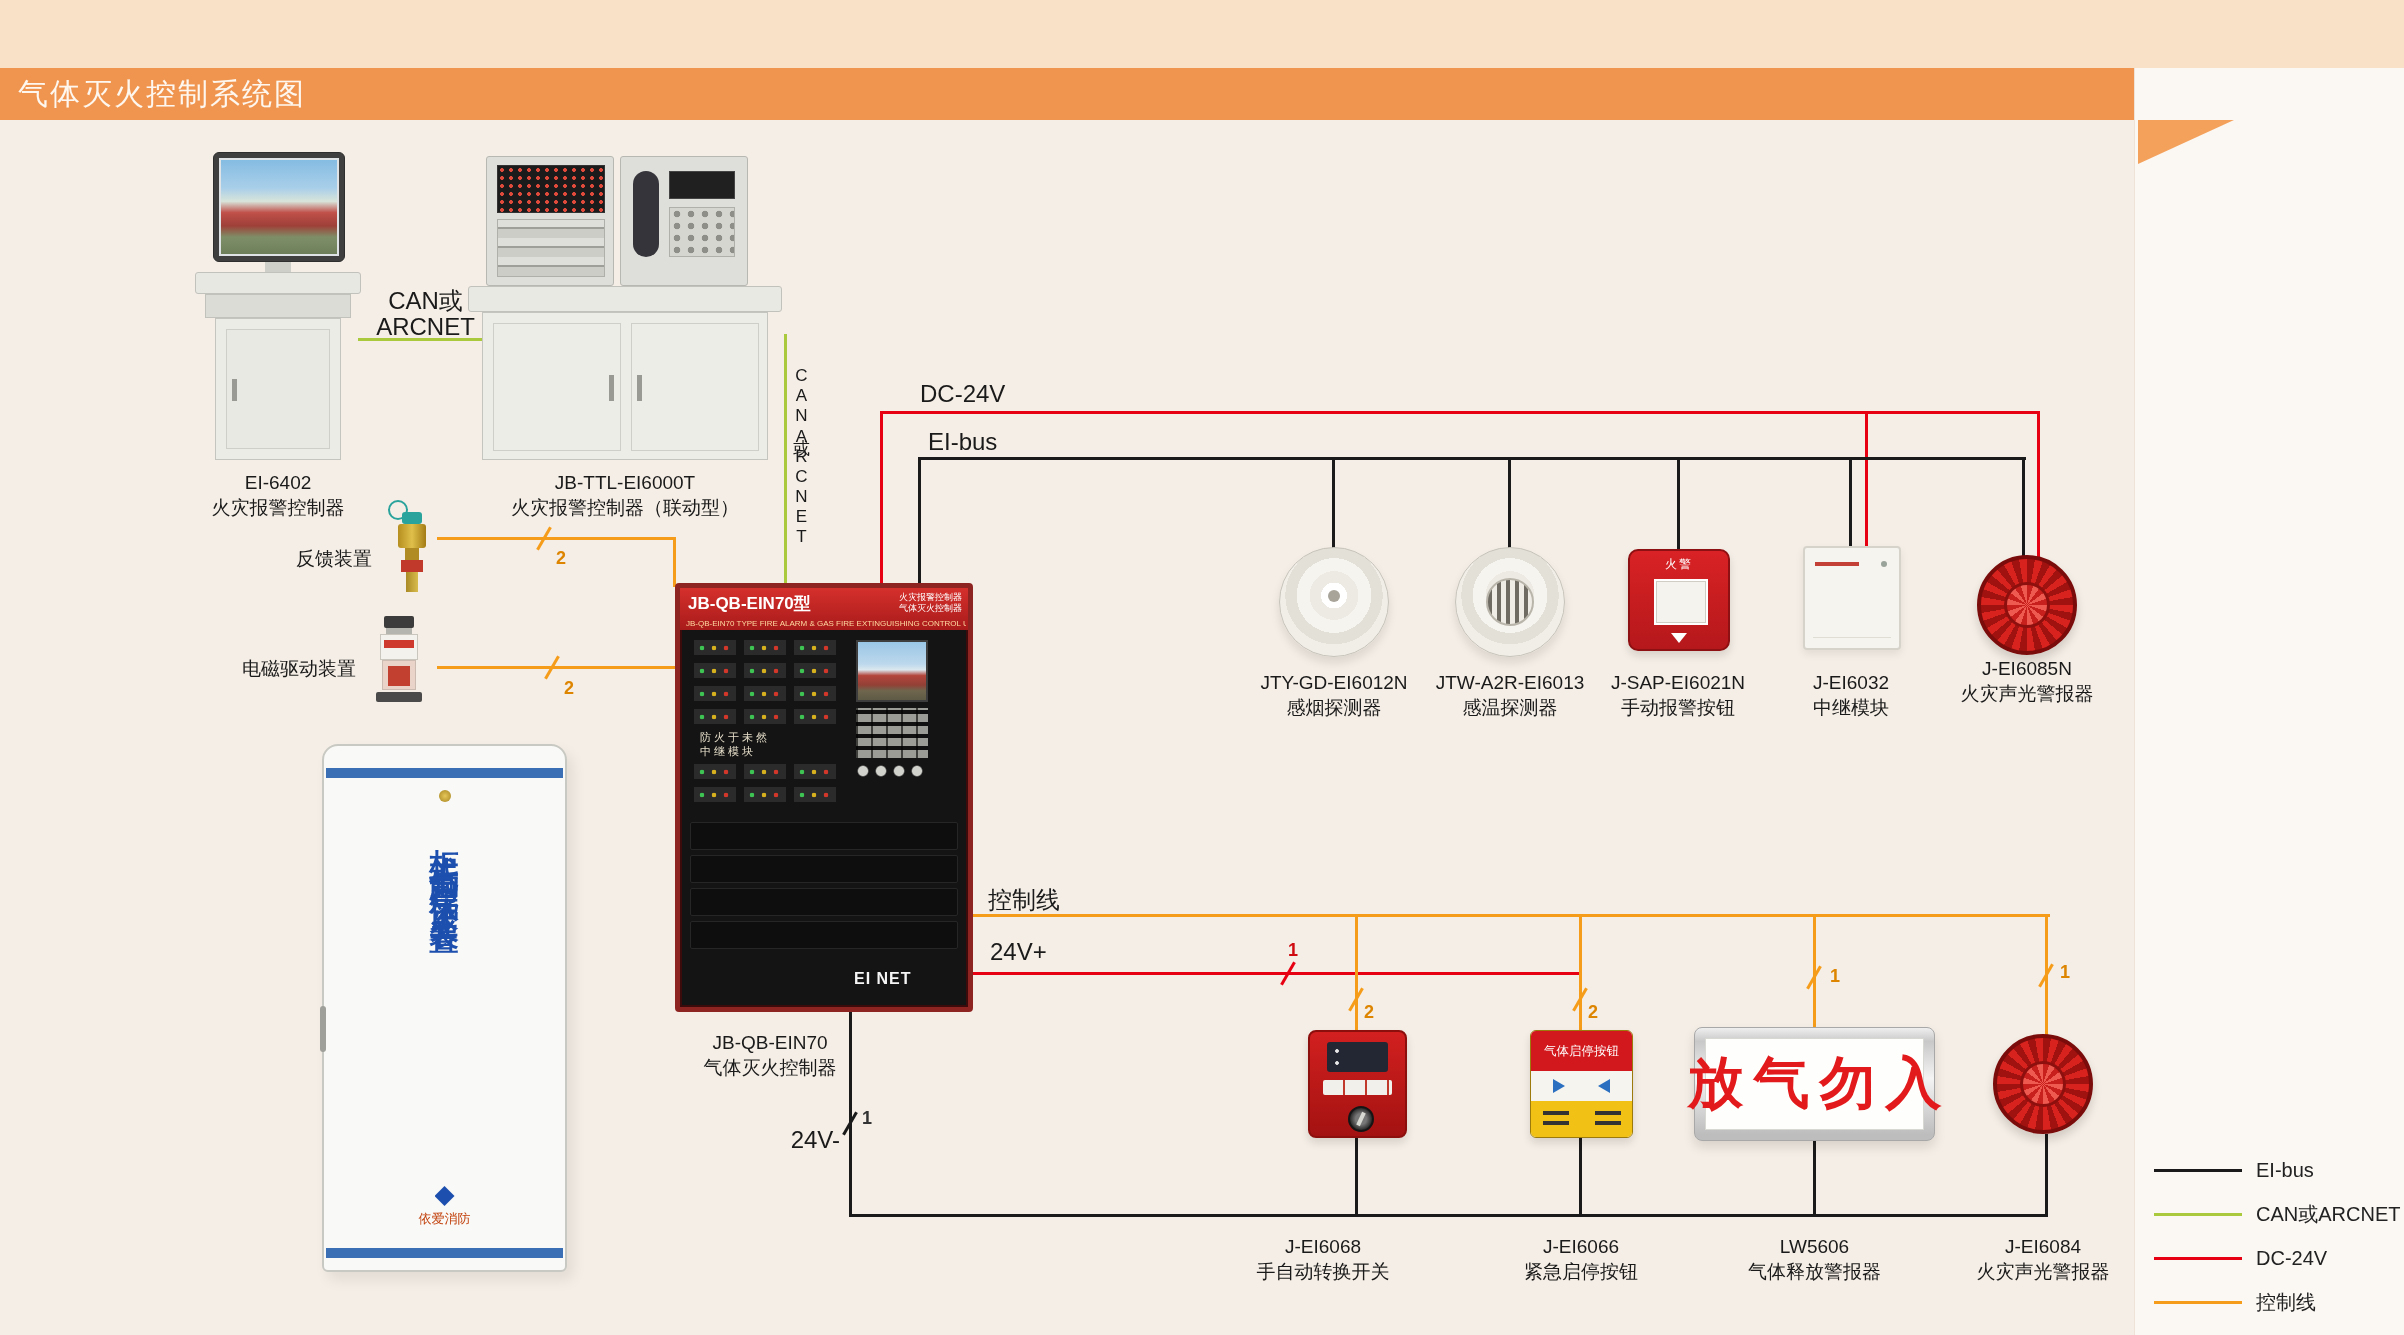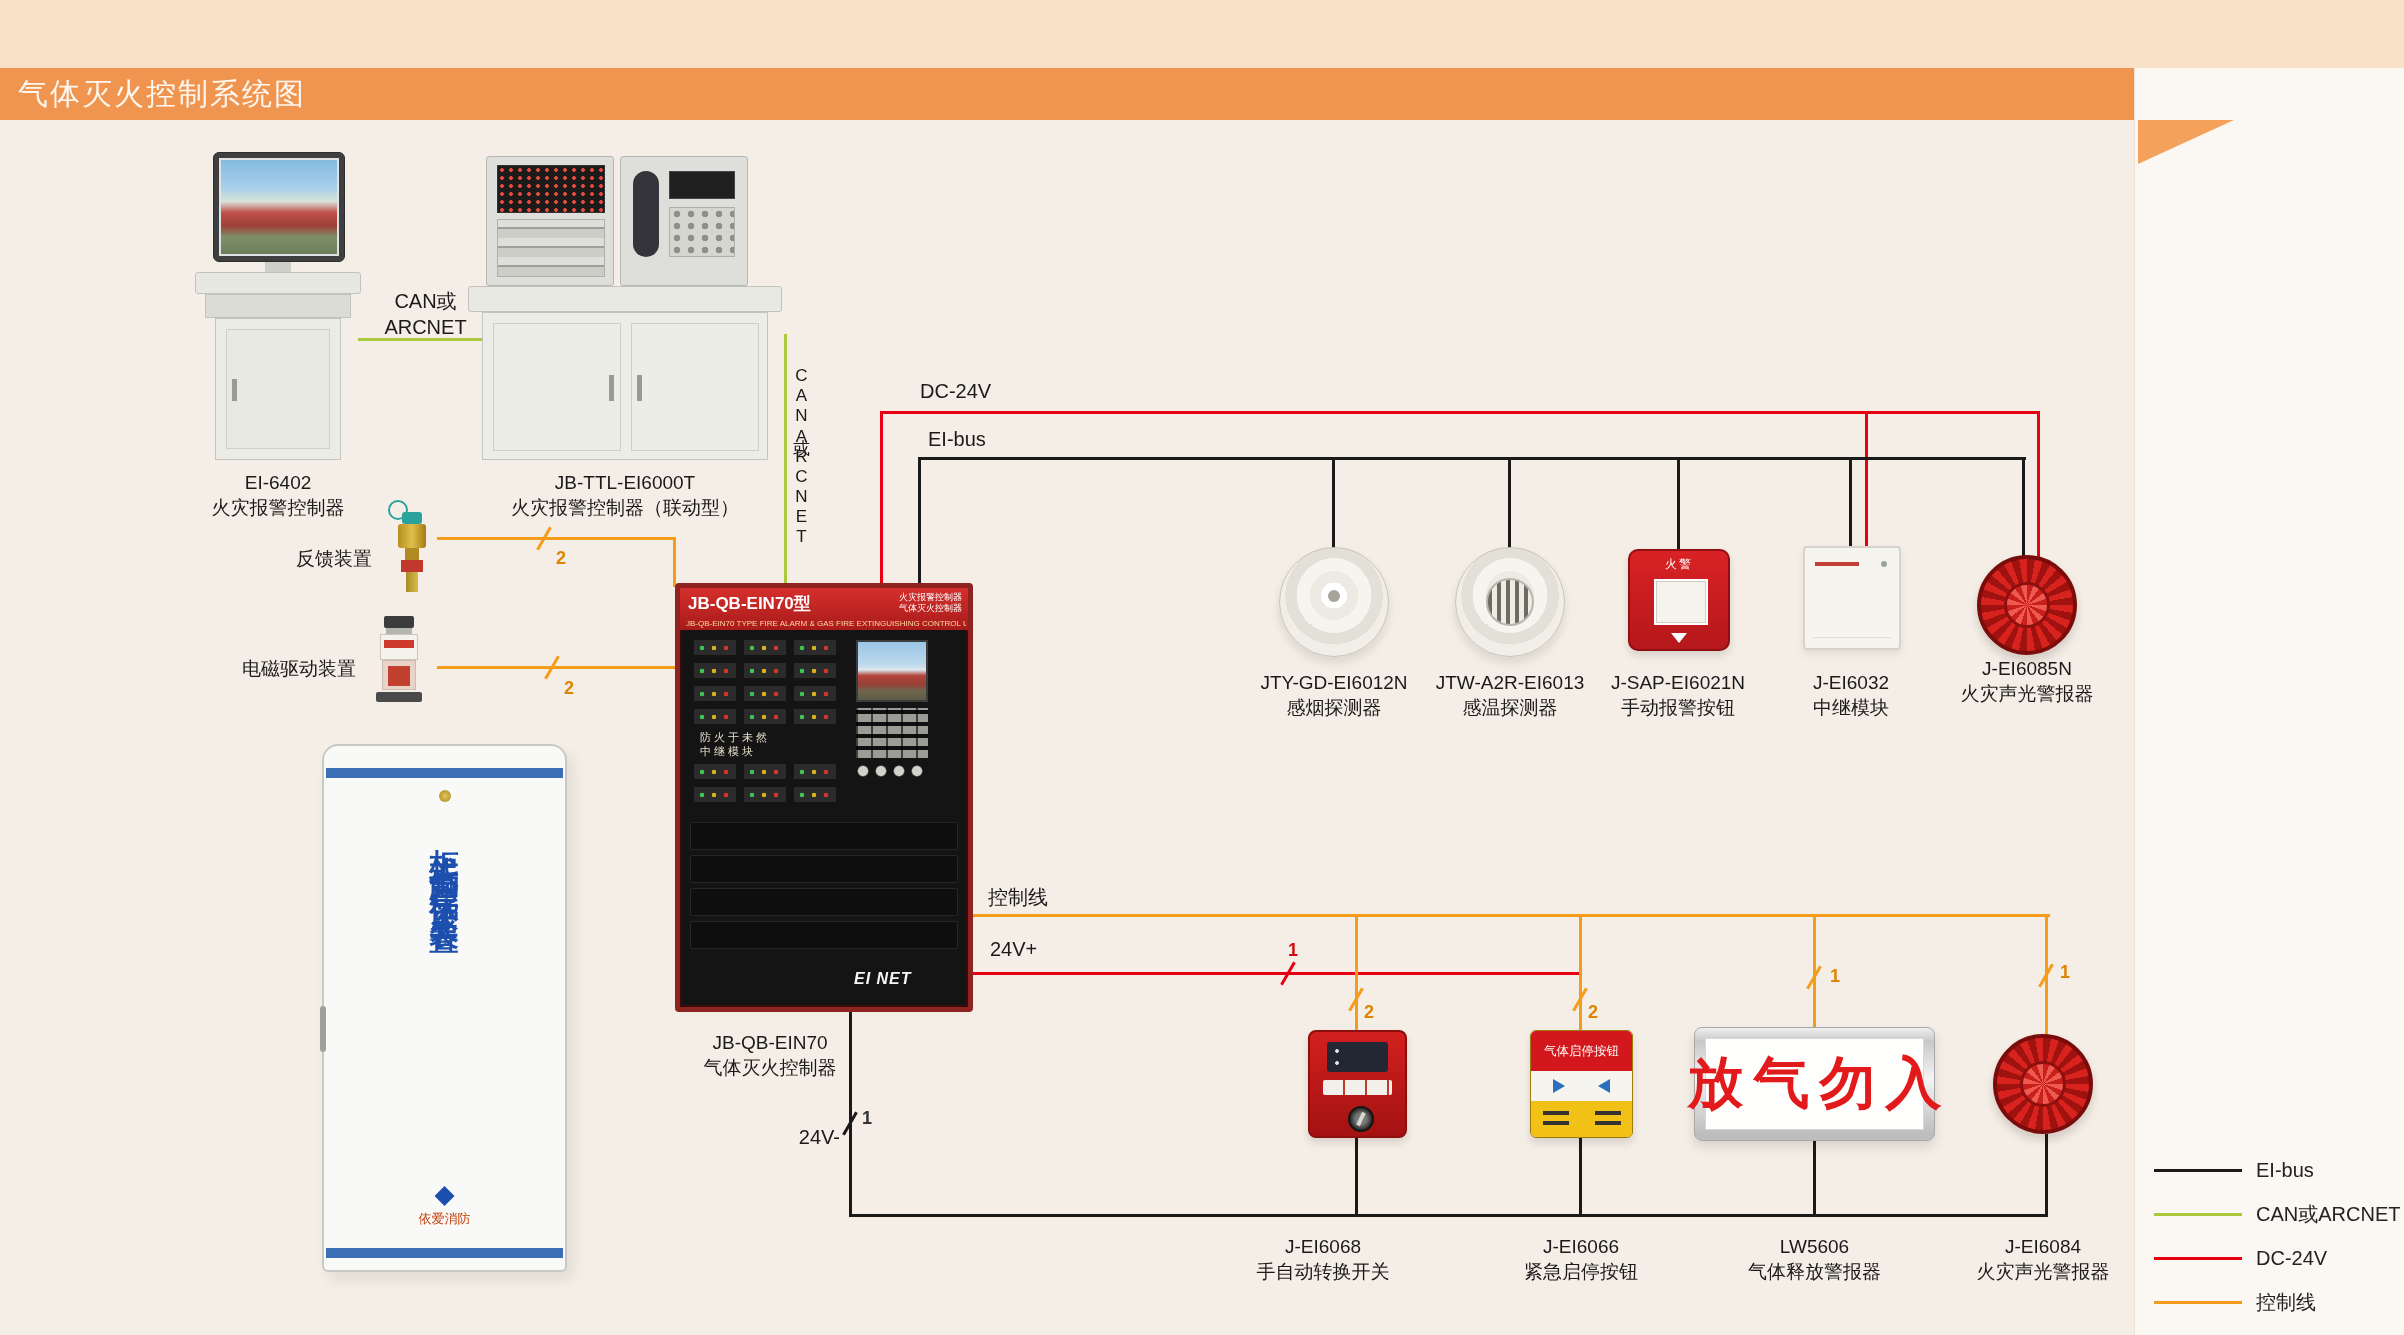--- a/index.html
+++ b/index.html
@@ -8,21 +8,21 @@
   .abs{position:absolute}
   .wh{position:absolute;height:3px}
   .wv{position:absolute;width:3px}
   .c-k{background:#1a1a1a}
   .c-r{background:#e60012}
   .c-o{background:#f59c1a}
   .c-g{background:#abc93d}
   .slash{position:absolute;width:26px;height:3px;transform:rotate(-60deg)}
   .mark{position:absolute;font-size:18px;font-weight:bold}
   .mk-o{color:#dd8500}.mk-r{color:#cf0a10}.mk-k{color:#333}
-  .lbl{position:absolute;font-size:20px;color:#1a1a1a}
+  .lbl{position:absolute;font-size:24px;color:#1a1a1a}
   .devlabel{position:absolute;text-align:center;font-size:19px;line-height:25px;color:#1a1a1a}
   .alarm{position:absolute;width:100px;height:100px;border-radius:50%;
     background:repeating-conic-gradient(#a01210 0deg 10deg,#d7221e 10deg 20deg);
     border:4px solid #7a0c0b;box-shadow:0 6px 10px rgba(0,0,0,.15)}
   .alarm-core{position:absolute;left:50%;top:50%;width:46px;height:46px;margin:-23px 0 0 -23px;border-radius:50%;
     background:repeating-conic-gradient(#c8201c 0deg 18deg,#ef5a50 18deg 36deg);border:3px solid #8e100e}
   .detector{position:absolute;width:110px;height:110px;border-radius:50%;border:1px solid #c6c3ba;
     box-shadow:0 6px 10px rgba(0,0,0,.10);
     background:radial-gradient(circle at 50% 44%,#ffffff 0 16%,#eceae3 16% 30%,#f6f4ef 30% 46%,#e3e0d8 46% 60%,#f1eee8 60% 78%,#d9d6cd 78% 100%)}
   .legend-row{height:44px;display:flex;align-items:center}
@@ -152,21 +152,21 @@
     <div>防火于未然</div>
     <div>中继模块</div>
   </div>
   <div class="abs" style="left:14px;top:176px;width:150px;height:38px;
     background-image:radial-gradient(circle at 8px 8px,#3ec452 2px,transparent 2.6px),radial-gradient(circle at 20px 8px,#d8b11e 2px,transparent 2.6px),radial-gradient(circle at 32px 8px,#d2372a 2px,transparent 2.6px),repeating-linear-gradient(0deg,transparent 0 15px,#141414 15px 23px),repeating-linear-gradient(90deg,#2b2b2b 0 42px,#141414 42px 50px);
     background-size:50px 23px,50px 23px,50px 23px,auto,auto"></div>
   <div class="abs" style="left:10px;right:10px;top:234px;height:28px;background:#0e0e0e;border:1px solid #262626;border-radius:2px"></div>
   <div class="abs" style="left:10px;right:10px;top:267px;height:28px;background:#0e0e0e;border:1px solid #262626;border-radius:2px"></div>
   <div class="abs" style="left:10px;right:10px;top:300px;height:28px;background:#0e0e0e;border:1px solid #262626;border-radius:2px"></div>
   <div class="abs" style="left:10px;right:10px;top:333px;height:28px;background:#0e0e0e;border:1px solid #262626;border-radius:2px"></div>
-  <div class="abs" style="left:174px;top:382px;font-size:16px;font-style:italic;font-weight:bold;letter-spacing:1px;color:#f5f5f5">EI NET</div>
+  <div class="abs" style="left:174px;top:382px;font-size:16px;font-weight:bold;letter-spacing:1px;color:#f5f5f5">EI NET</div>
 </div>
 
 <div class="abs" style="left:388px;top:498px;width:52px;height:104px">
   <div class="abs" style="left:0;top:2px;width:20px;height:20px;border:2px solid #2aa39c;border-radius:50%"></div>
   <div class="abs" style="left:14px;top:14px;width:20px;height:12px;background:#2aa39c;border-radius:3px"></div>
   <div class="abs" style="left:10px;top:26px;width:28px;height:24px;background:linear-gradient(90deg,#b58e1f,#e0c04a,#a37c15);border-radius:3px"></div>
   <div class="abs" style="left:17px;top:50px;width:14px;height:12px;background:#b08a22"></div>
   <div class="abs" style="left:13px;top:62px;width:22px;height:12px;background:#c0392b"></div>
   <div class="abs" style="left:18px;top:74px;width:12px;height:20px;background:linear-gradient(90deg,#a98a25,#d9bc4e)"></div>
 </div>

